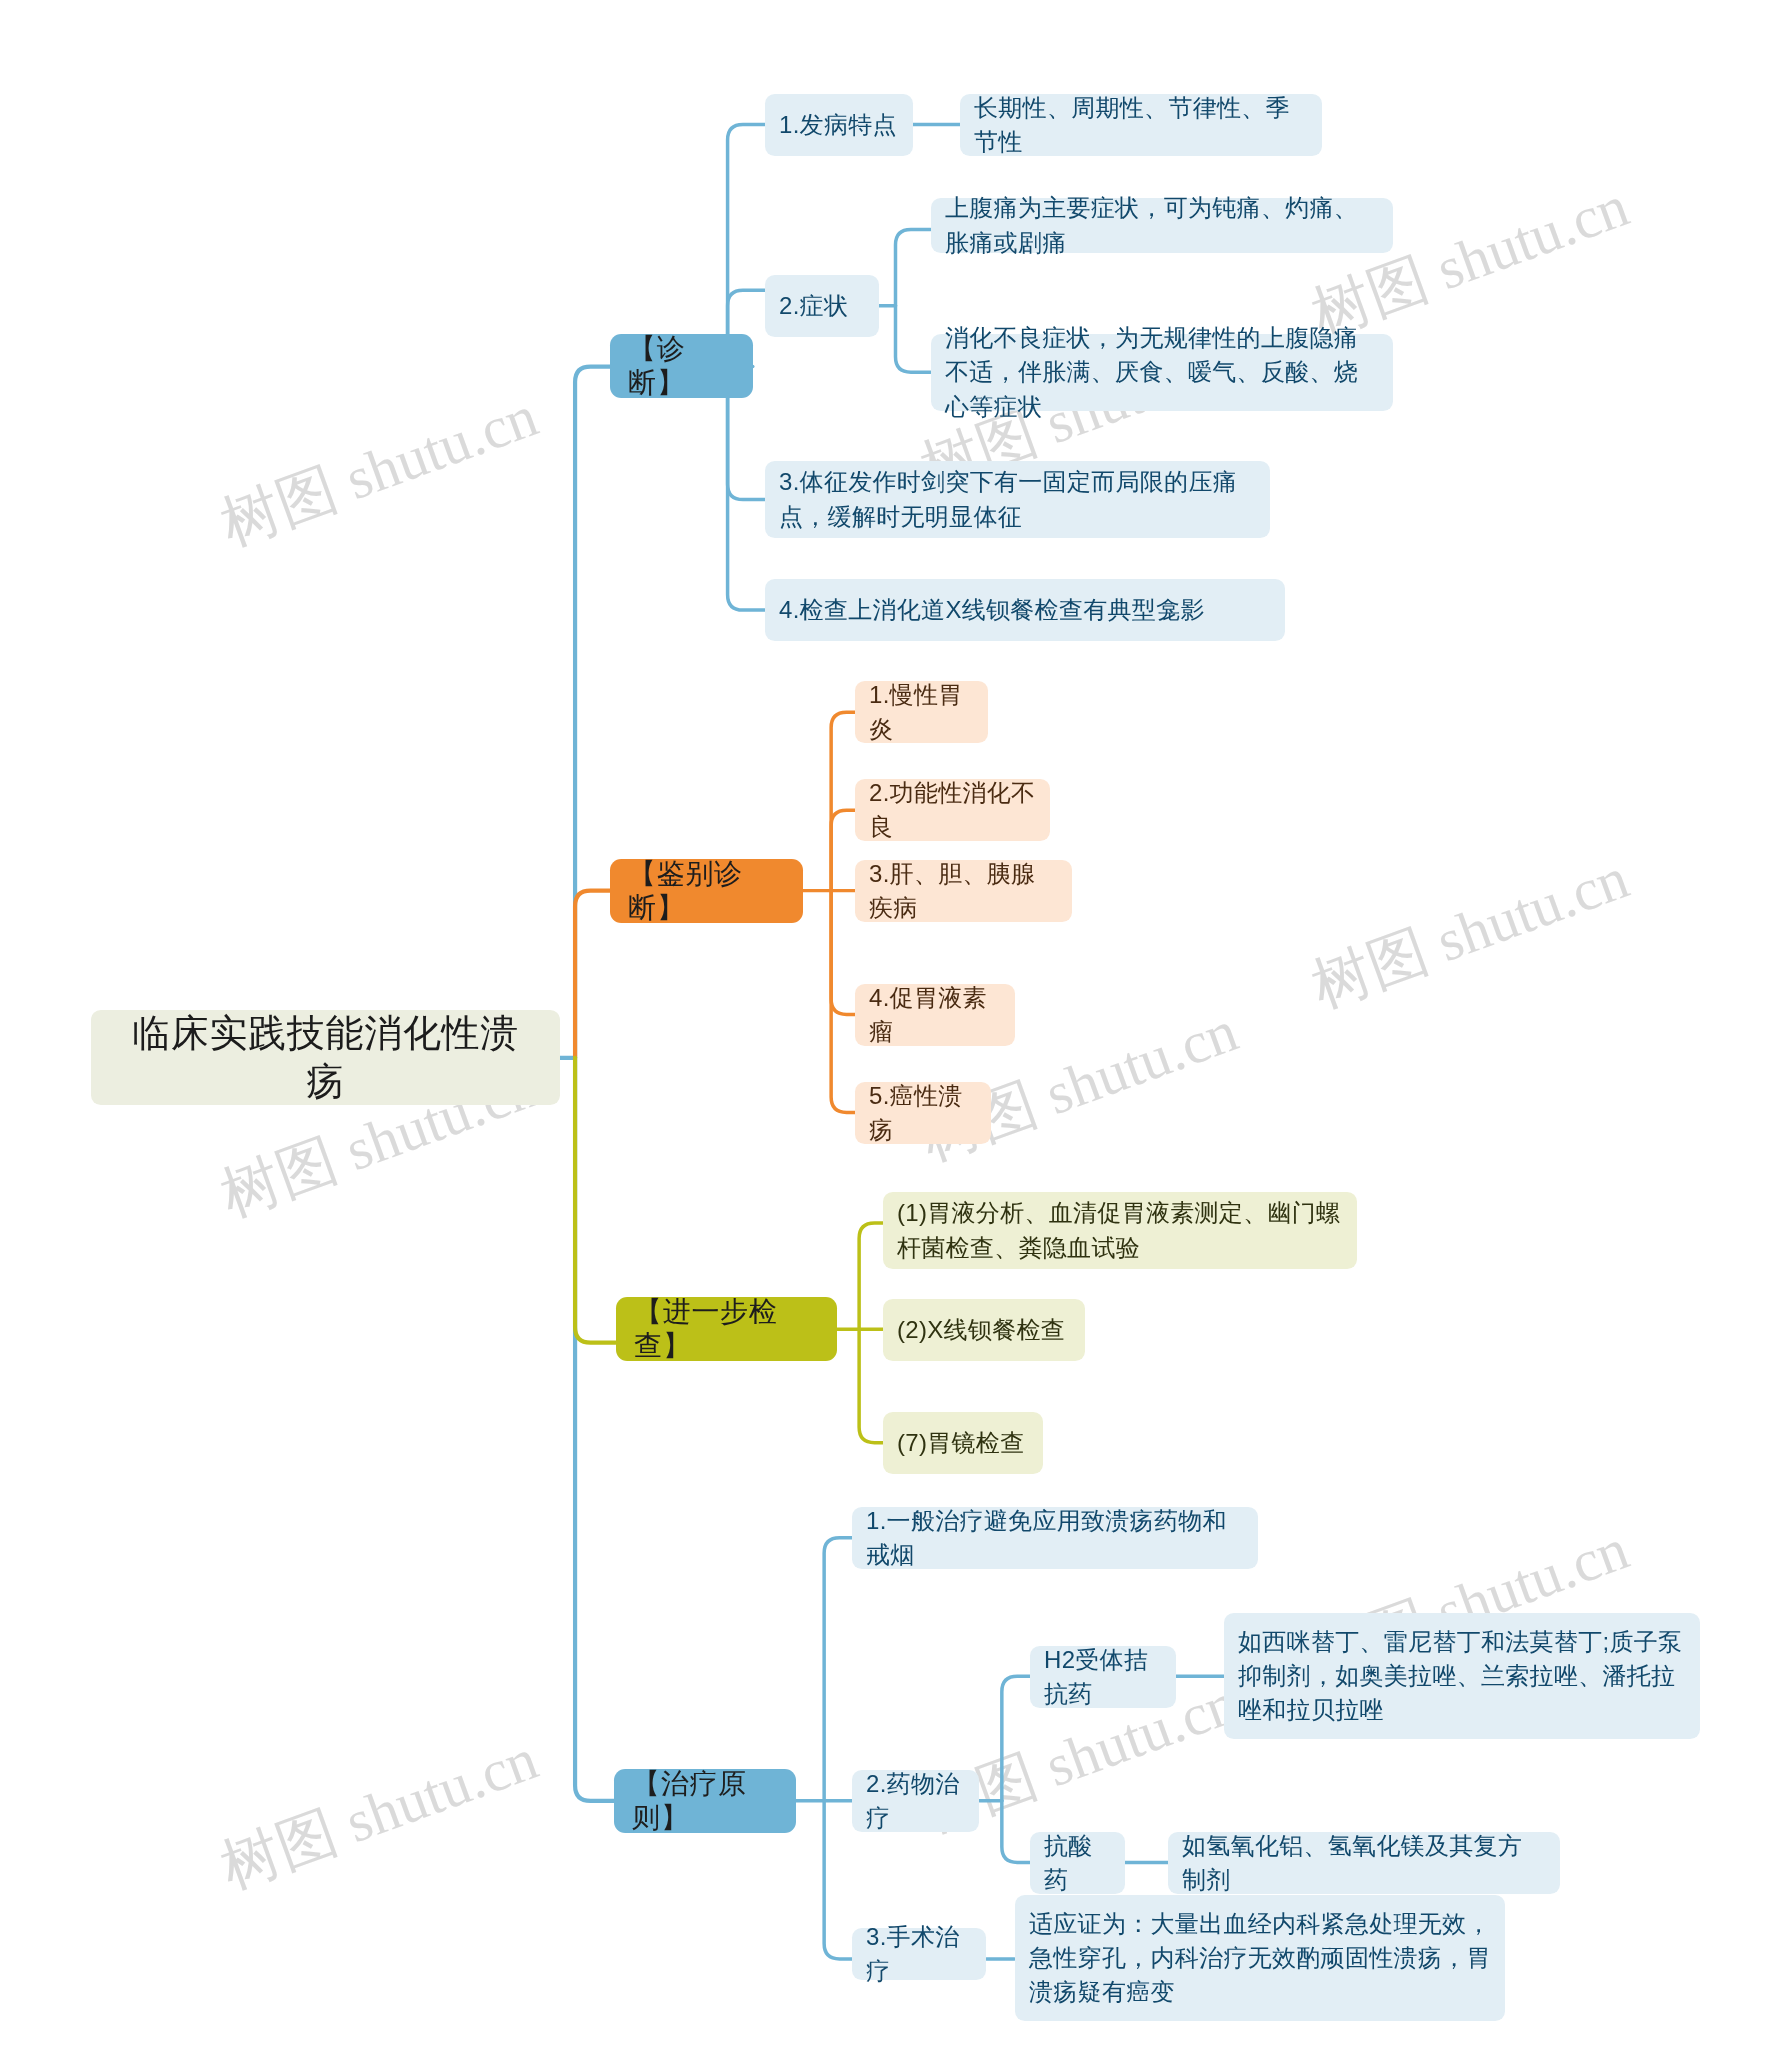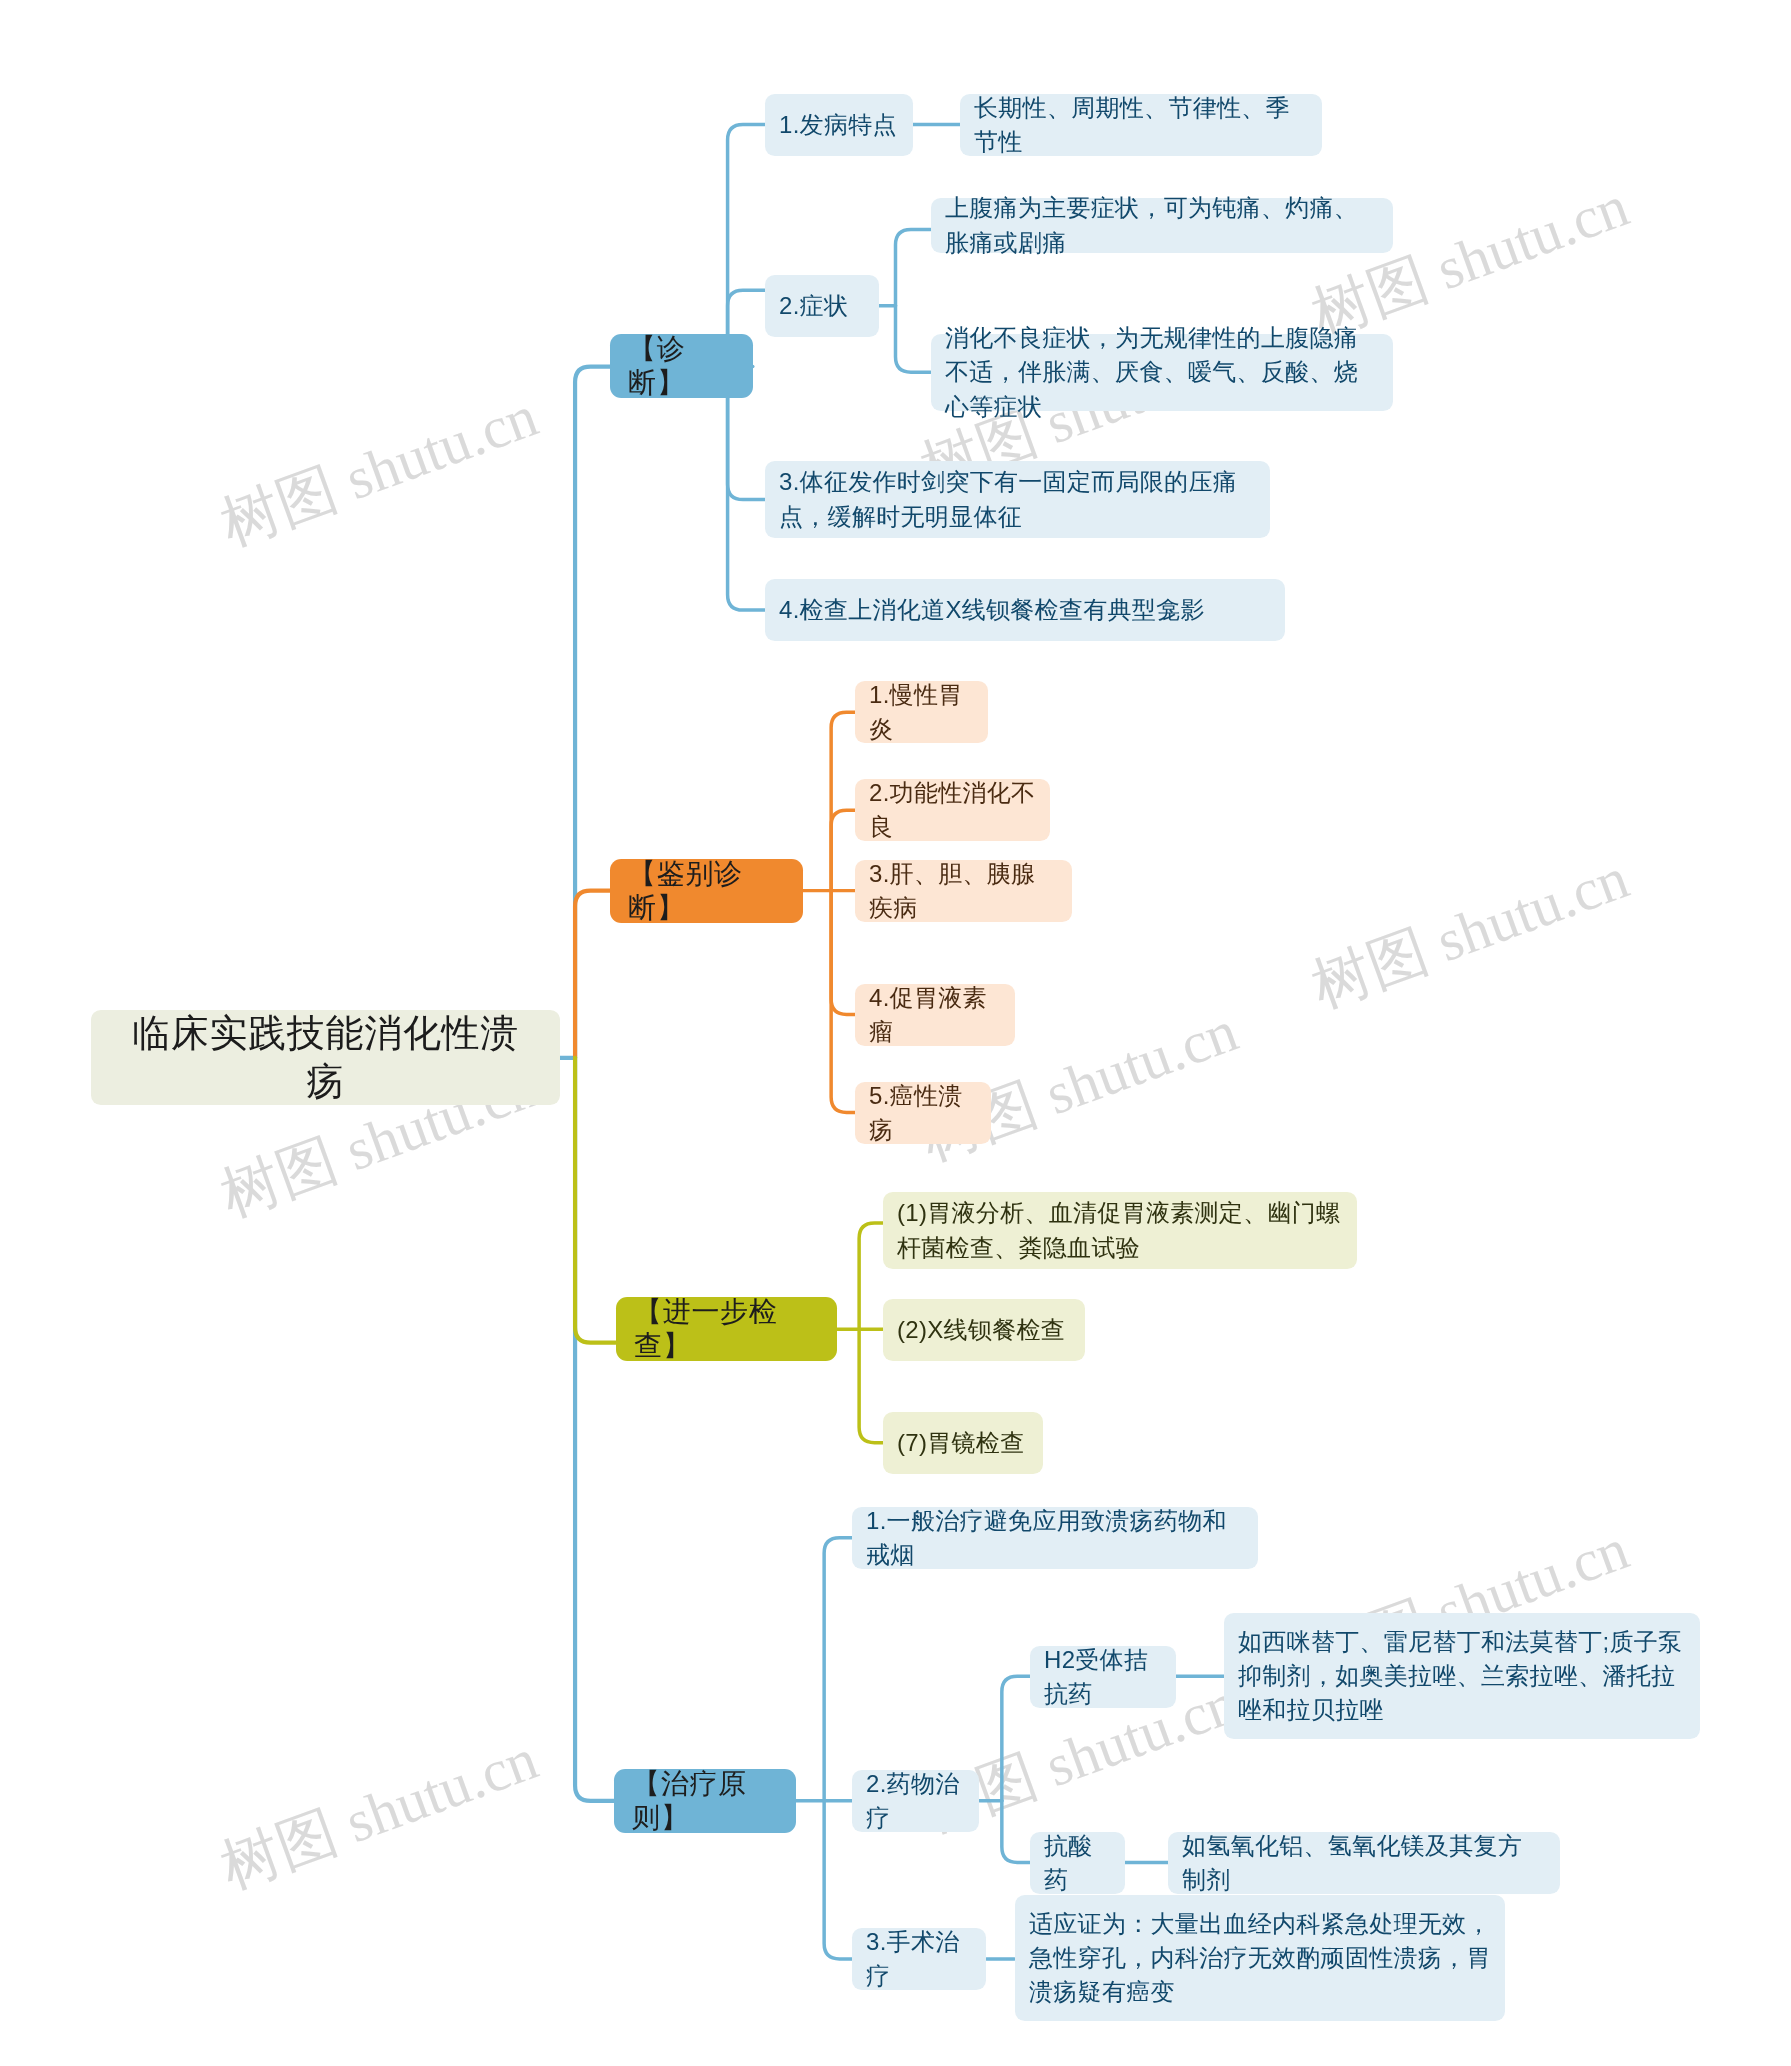--- a/index.html
+++ b/index.html
@@ -211,21 +211,21 @@
     <span class="txt">如西咪替丁、雷尼替丁和法莫替丁;质子泵抑制剂，如奥美拉唑、兰索拉唑、潘托拉唑和拉贝拉唑</span>
   </div>
 
   <div class="node leaf blue" style="left:1030px;top:1832px;width:95px;height:62px;">
     <span class="txt">抗酸药</span>
   </div>
   <div class="node leaf blue" style="left:1168px;top:1832px;width:392px;height:62px;">
     <span class="txt">如氢氧化铝、氢氧化镁及其复方制剂</span>
   </div>
 
-  <div class="node leaf blue" style="left:852px;top:1928px;width:134px;height:62px;">
+  <div class="node leaf blue" style="left:852px;top:1928px;width:134px;height:52px;">
     <span class="txt">3.手术治疗</span>
   </div>
   <div class="node leaf blue" style="left:1015px;top:1895px;width:490px;height:126px;">
     <span class="txt">适应证为：大量出血经内科紧急处理无效，急性穿孔，内科治疗无效酌顽固性溃疡，胃溃疡疑有癌变</span>
   </div>
 
 </div>
 
 
 </body></html>

